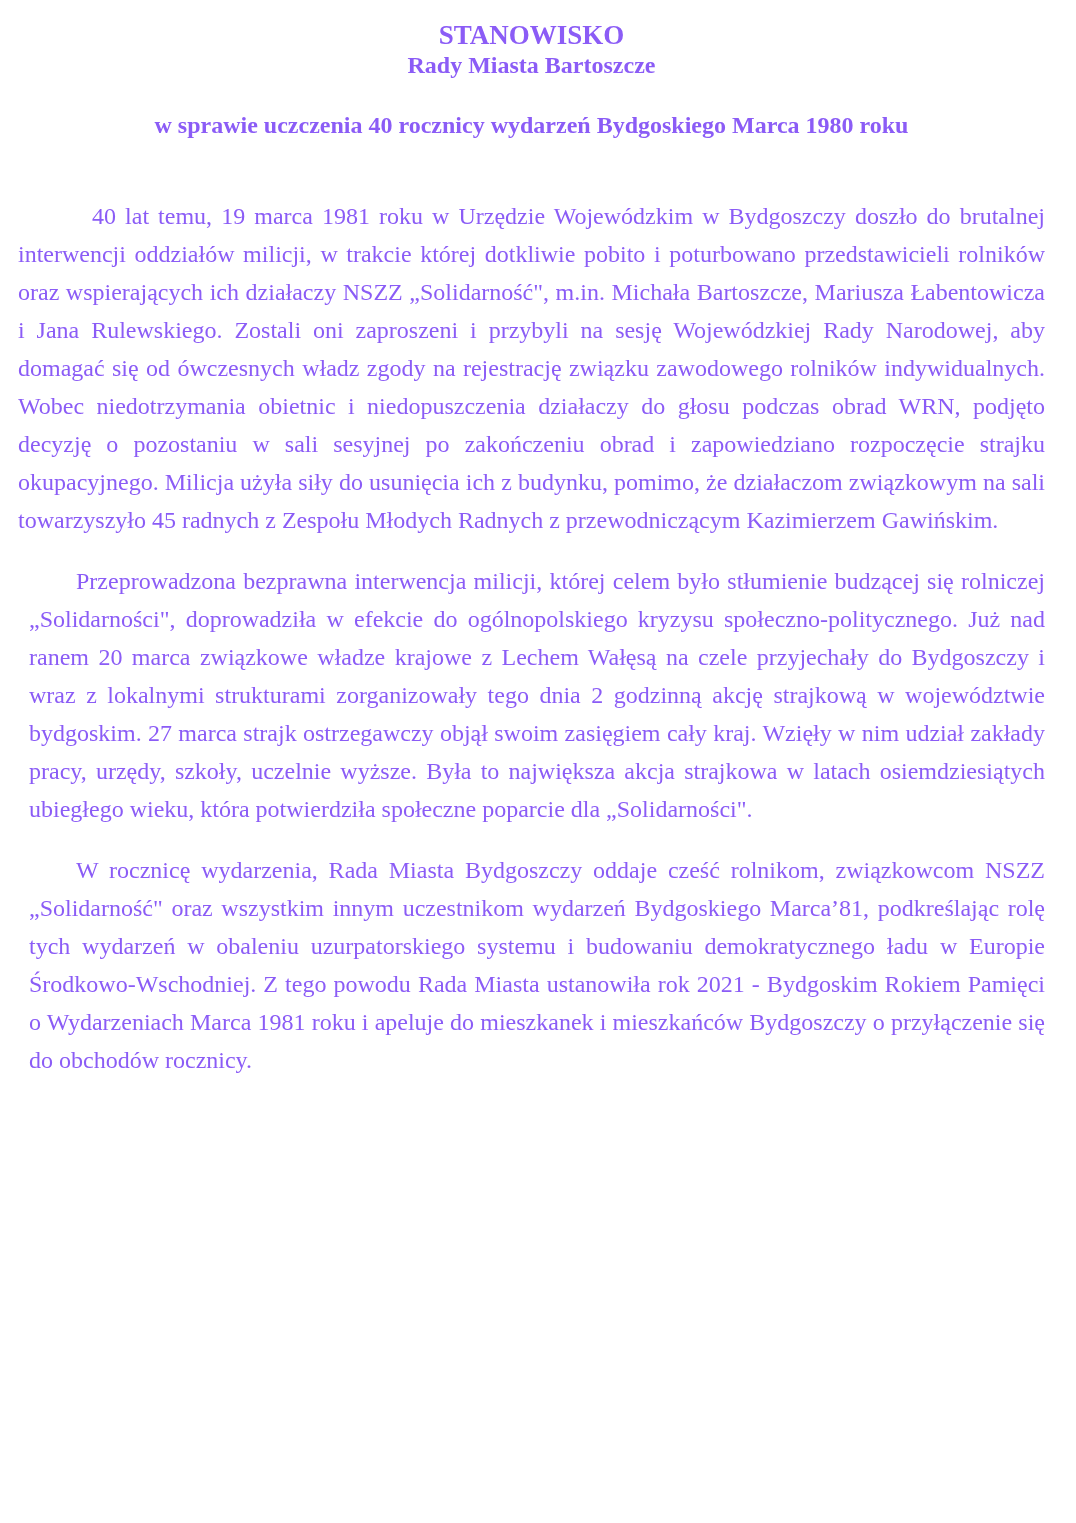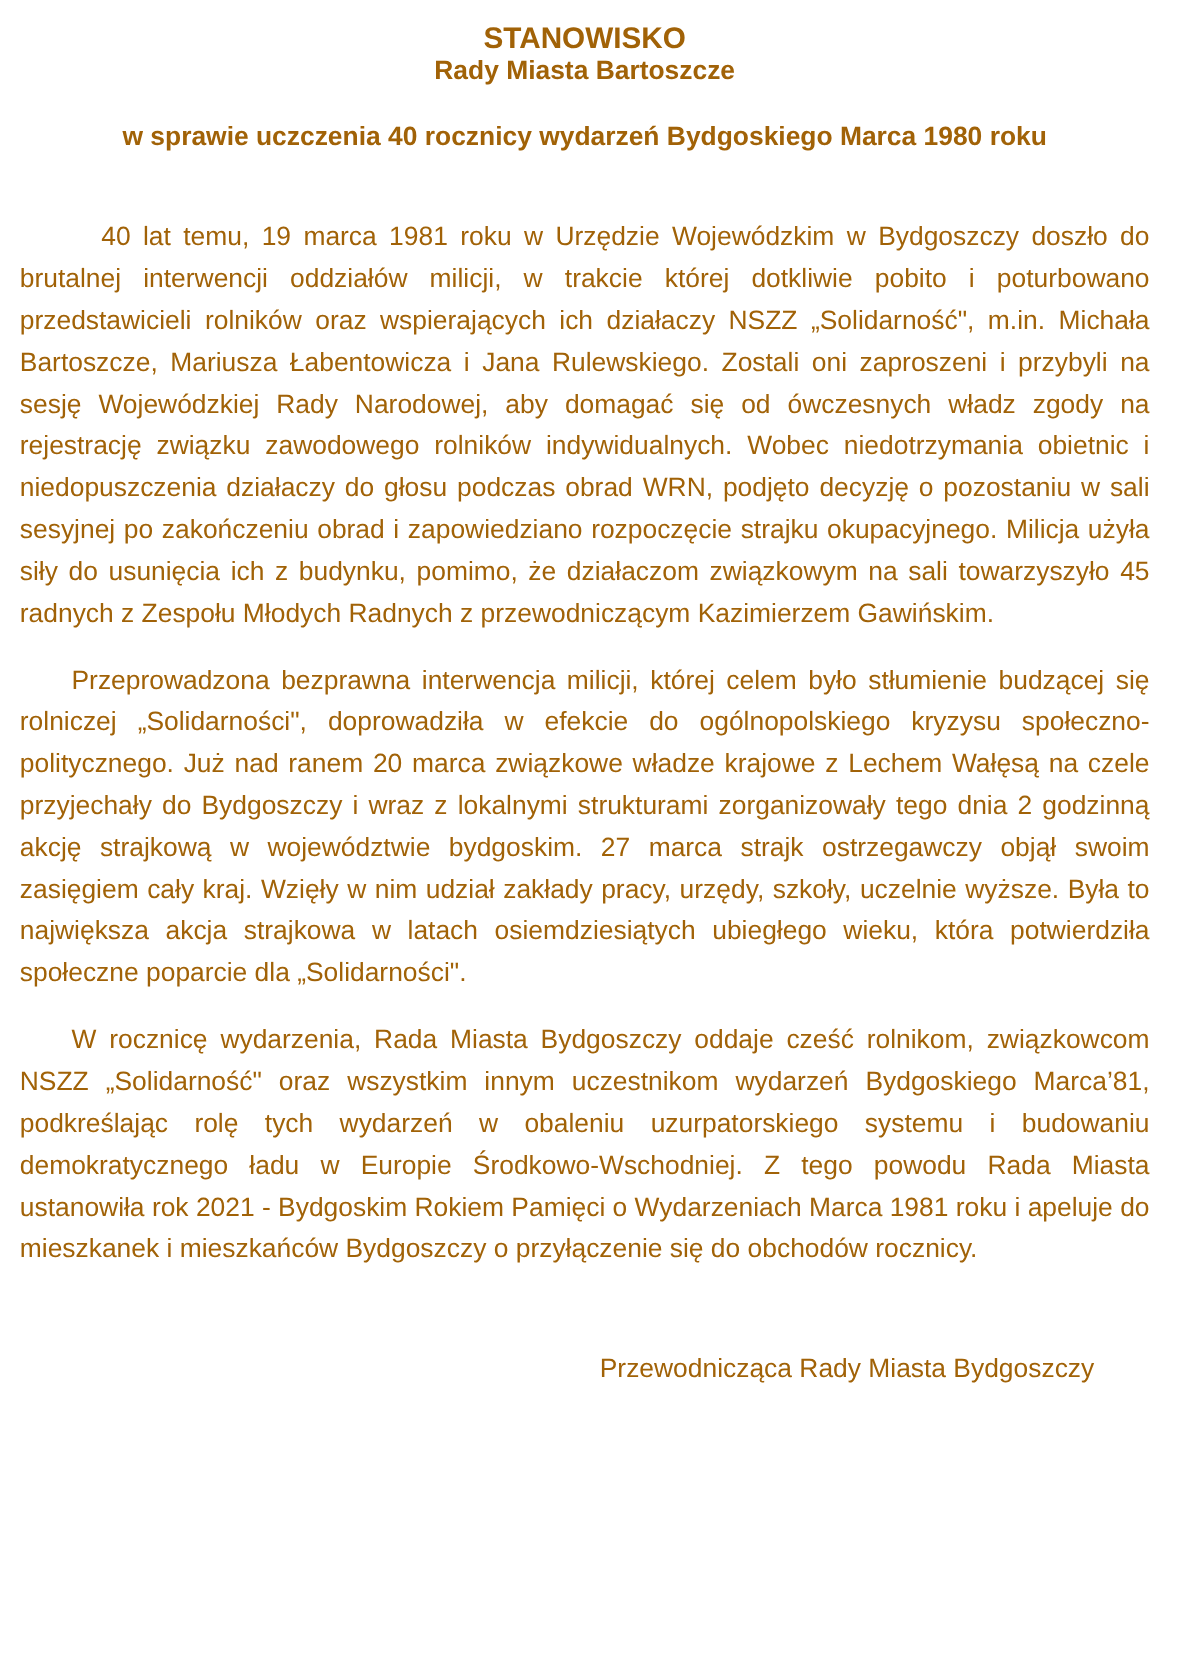--- a/index.html
+++ b/index.html
@@ -7,22 +7,22 @@
     padding: 0;
     background: #ffffff;
   }
   .page {
     position: relative;
     width: 1076px;
     height: 1523px;
     box-sizing: border-box;
     padding: 20px 31px 0 18px;
     background: #ffffff;
-    color: #a16207;
-    font-family: Liberation Sans, sans-serif;
+    color: #8b5cf6;
+    font-family: Liberation Serif, serif;
     overflow: hidden;
   }
   .doc-title {
     font-size: 27px;
     line-height: 30px;
     font-weight: bold;
     text-align: center;
   }
   .doc-org {
     font-size: 24px;
@@ -40,21 +40,21 @@
   .doc-body {
     margin-top: 57px;
     font-size: 24px;
     line-height: 38px;
     text-align: justify;
   }
   .para {
     margin: 0 0 23px 0;
   }
   .indent-lg { text-indent: 74px; }
-  .indent-sm { text-indent: 47px; }
+  .indent-sm { text-indent: 47px; margin-left: 11px; }
   .doc-signature {
     margin-top: 68px;
     margin-left: 492px;
     width: 520px;
     text-align: center;
     font-size: 24px;
     line-height: 43px;
   }
   .sig-name {
     margin-top: 12px;
@@ -71,16 +71,15 @@
     <div class="doc-subject">w sprawie uczczenia 40 rocznicy wydarzeń Bydgoskiego Marca 1980 roku</div>
   </header>
 
   <main class="doc-body">
     <p class="para indent-lg">40 lat temu, 19 marca 1981 roku w Urzędzie Wojewódzkim w Bydgoszczy doszło do brutalnej interwencji oddziałów milicji, w trakcie której dotkliwie pobito i poturbowano przedstawicieli rolników oraz wspierających ich działaczy NSZZ „Solidarność", m.in. Michała Bartoszcze, Mariusza Łabentowicza i Jana Rulewskiego. Zostali oni zaproszeni i przybyli na sesję Wojewódzkiej Rady Narodowej, aby domagać się od ówczesnych władz zgody na rejestrację związku zawodowego rolników indywidualnych. Wobec niedotrzymania obietnic i niedopuszczenia działaczy do głosu podczas obrad WRN, podjęto decyzję o pozostaniu w sali sesyjnej po zakończeniu obrad i zapowiedziano rozpoczęcie strajku okupacyjnego. Milicja użyła siły do usunięcia ich z budynku, pomimo, że działaczom związkowym na sali towarzyszyło 45 radnych z Zespołu Młodych Radnych z przewodniczącym Kazimierzem Gawińskim.</p>
     <p class="para indent-sm">Przeprowadzona bezprawna interwencja milicji, której celem było stłumienie budzącej się rolniczej „Solidarności", doprowadziła w efekcie do ogólnopolskiego kryzysu społeczno-politycznego. Już nad ranem 20 marca związkowe władze krajowe z Lechem Wałęsą na czele przyjechały do Bydgoszczy i wraz z lokalnymi strukturami zorganizowały tego dnia 2 godzinną akcję strajkową w województwie bydgoskim. 27 marca strajk ostrzegawczy objął swoim zasięgiem cały kraj. Wzięły w nim udział zakłady pracy, urzędy, szkoły, uczelnie wyższe. Była to największa akcja strajkowa w latach osiemdziesiątych ubiegłego wieku, która potwierdziła społeczne poparcie dla „Solidarności".</p>
     <p class="para indent-sm">W rocznicę wydarzenia, Rada Miasta Bydgoszczy oddaje cześć rolnikom, związkowcom NSZZ „Solidarność" oraz wszystkim innym uczestnikom wydarzeń Bydgoskiego Marca’81, podkreślając rolę tych wydarzeń w obaleniu uzurpatorskiego systemu i budowaniu demokratycznego ładu w Europie Środkowo-Wschodniej. Z tego powodu Rada Miasta ustanowiła rok 2021 - Bydgoskim Rokiem Pamięci o Wydarzeniach Marca 1981 roku i apeluje do mieszkanek i mieszkańców Bydgoszczy o przyłączenie się do obchodów rocznicy.</p>
   </main>
 
   <footer class="doc-signature">
-    <div class="sig-role">Przewodnicząca Rady Miasta Bydgoszczy</div>
   </footer>
 
 </div>
 
 </body></html>

